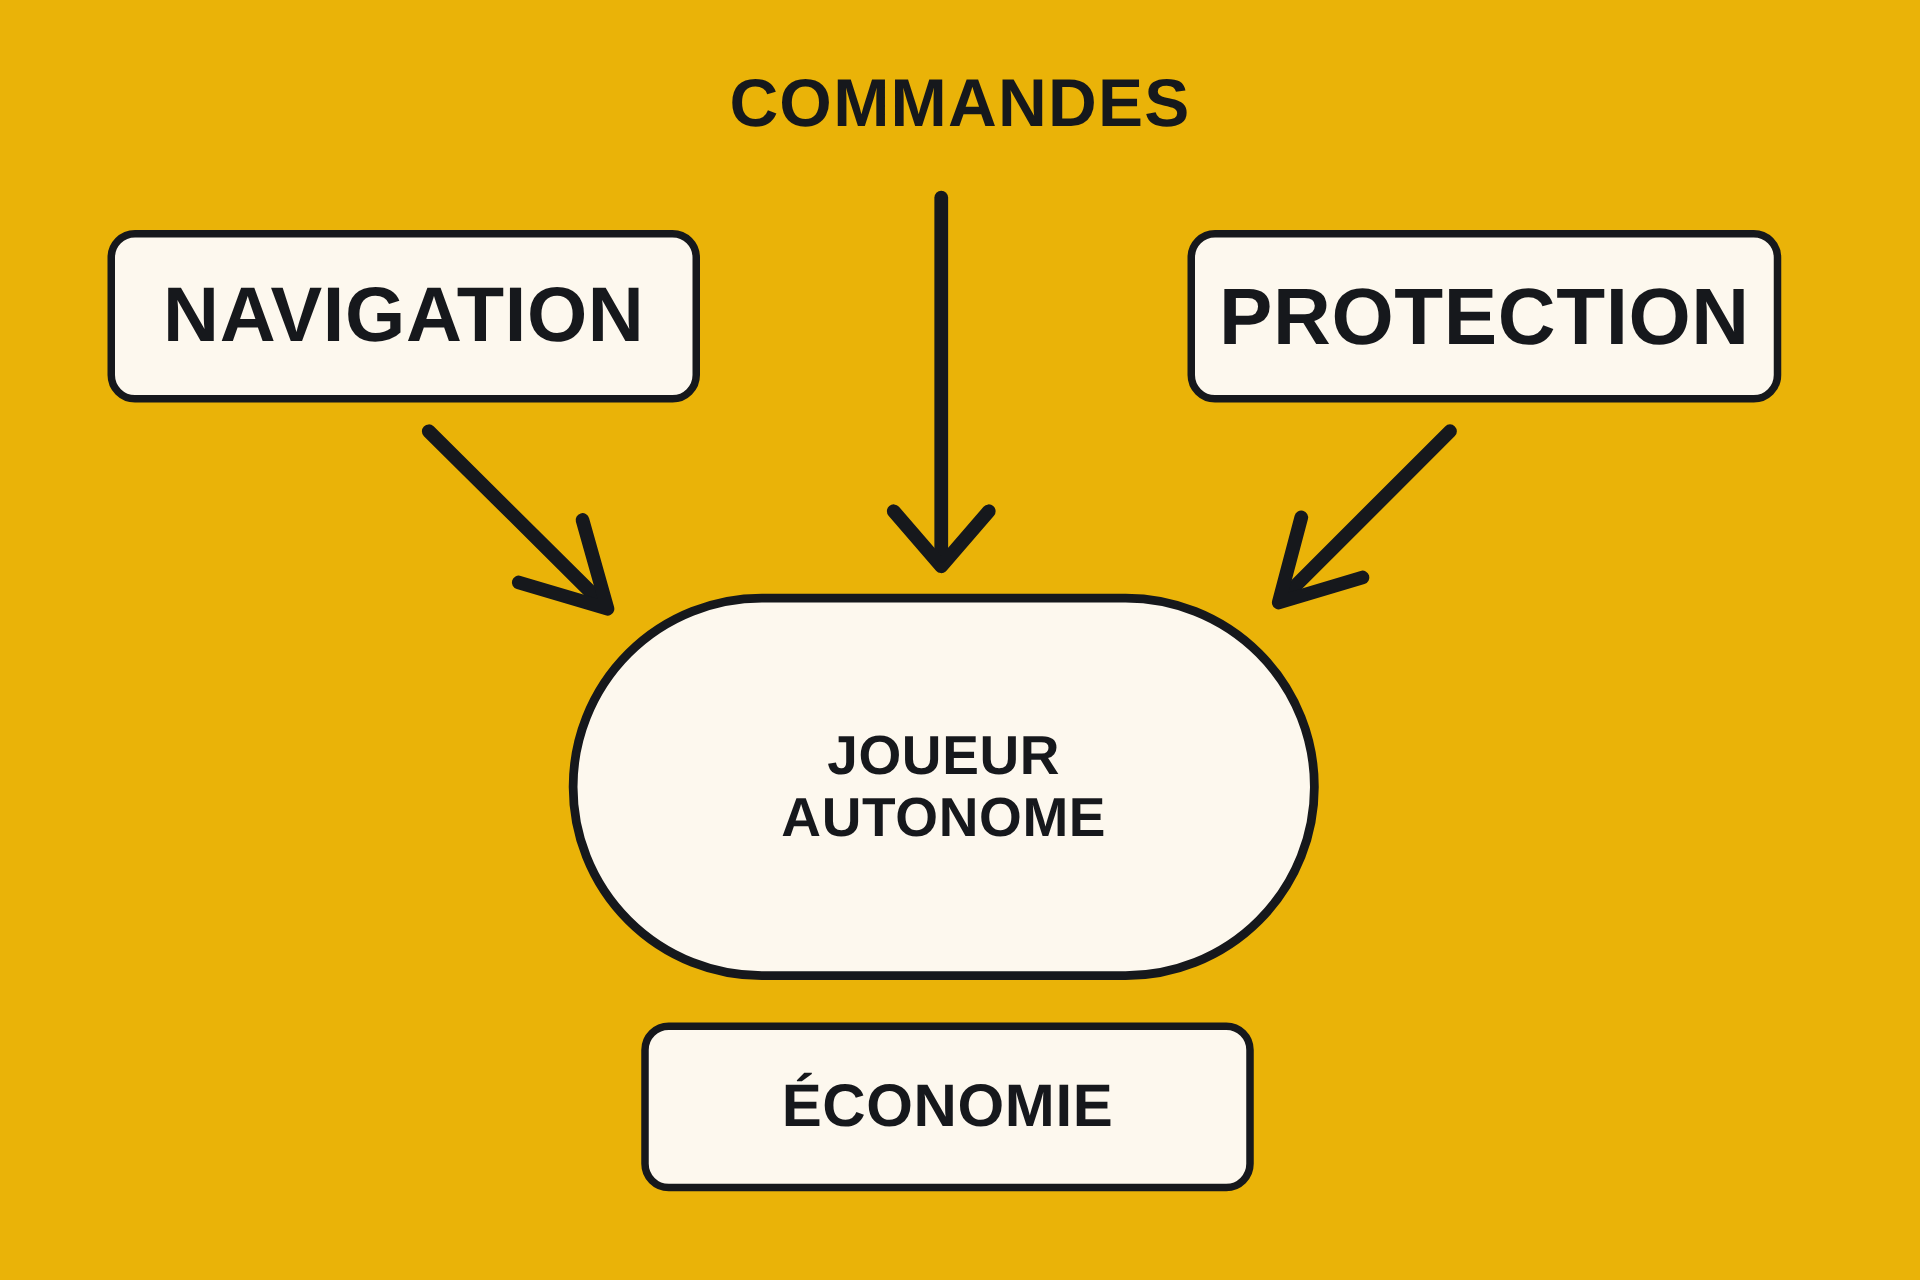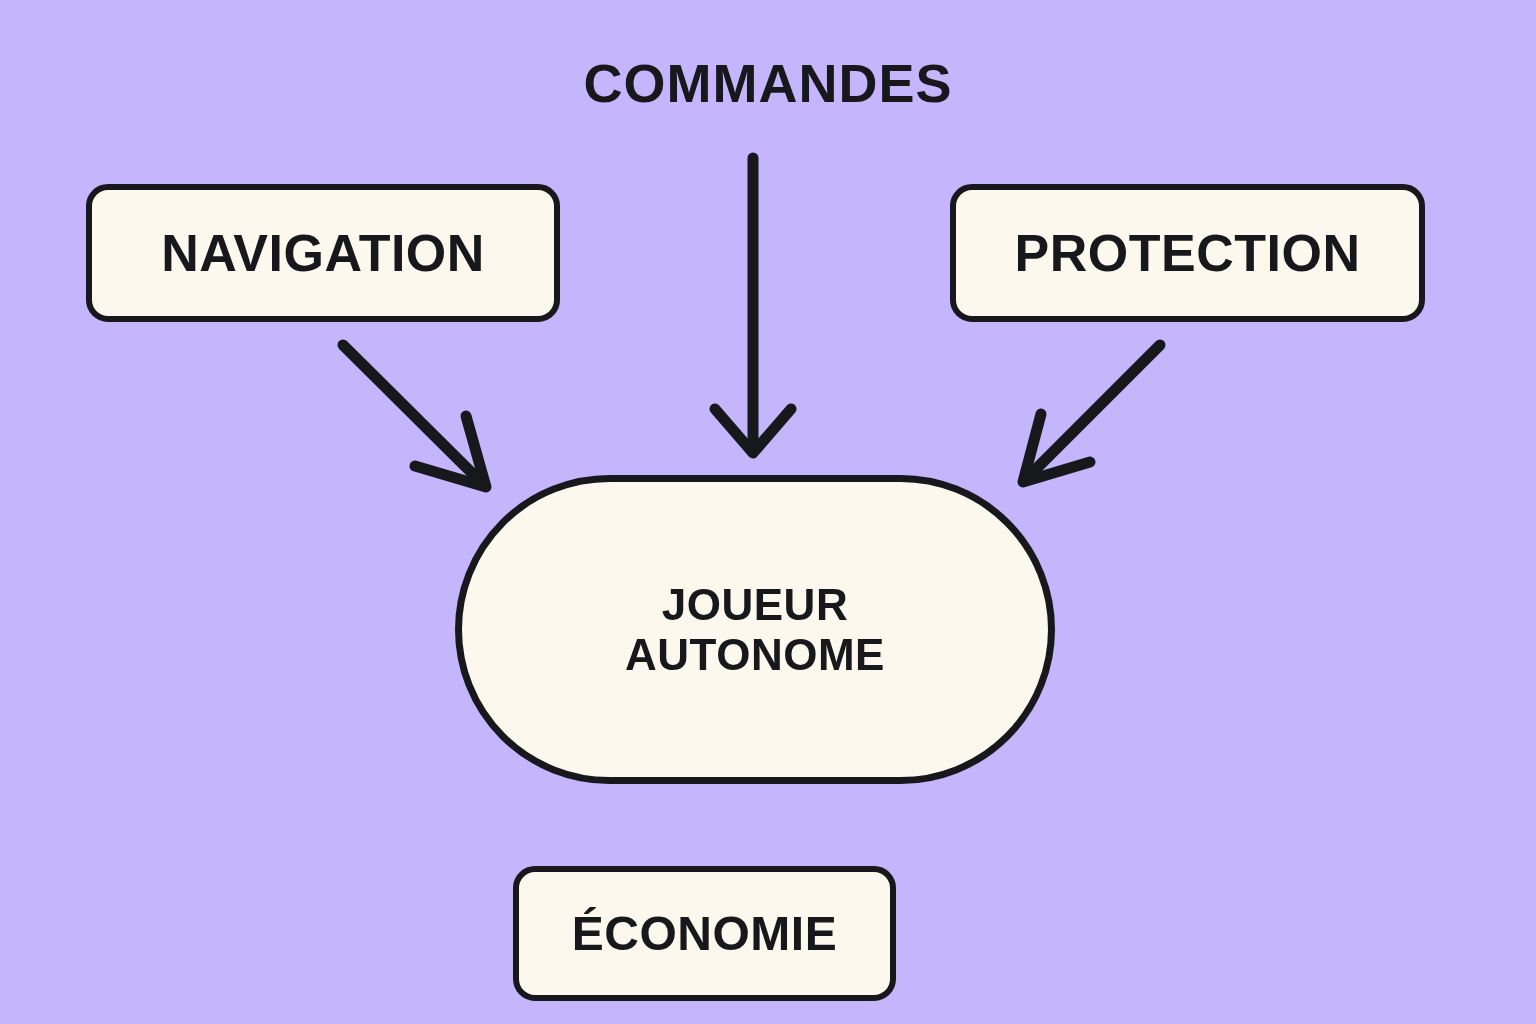--- a/index.html
+++ b/index.html
@@ -10,21 +10,21 @@
     width: 1536px;
     height: 1024px;
     background: #FDF8EE;
     font-family: "Liberation Sans", "DejaVu Sans", sans-serif;
     overflow: hidden;
   }
   #diagram-root {
     position: relative;
     width: 1536px;
     height: 1024px;
-    background: #c4b5fd;
+    background: #eab308;
   }
   #arrow-layer {
     position: absolute;
     left: 0;
     top: 0;
     width: 1536px;
     height: 1024px;
     pointer-events: none;
   }
   .node {
@@ -57,48 +57,47 @@
     letter-spacing: 1px;
   }
 
   #node-navigation {
     left: 86px;
     top: 184px;
     width: 474px;
     height: 138px;
     border-radius: 22px;
   }
-  #node-navigation .node-label { font-size: 52px; }
+  #node-navigation .node-label { font-size: 62px; }
 
   #node-protection {
     left: 950px;
     top: 184px;
     width: 475px;
     height: 138px;
     border-radius: 22px;
   }
-  #node-protection .node-label { font-size: 52px; text-align: center; }
+  #node-protection .node-label { font-size: 64px; text-align: center; }
 
   #node-joueur {
     left: 455px;
     top: 475px;
     width: 600px;
     height: 309px;
     border-radius: 156px;
     border-width: 7px;
   }
   #node-joueur .node-label { font-size: 44px; line-height: 1.12; }
 
   #node-economie {
     left: 513px;
     top: 818px;
-    width: 383px;
+    width: 490px;
     height: 135px;
     border-radius: 22px;
-    margin-top: 48px;
   }
   #node-economie .node-label { font-size: 48px; }
 </style>
 </head>
 <body>
 
 <div id="diagram-root">
 
   <div id="title-commandes">COMMANDES</div>
 

